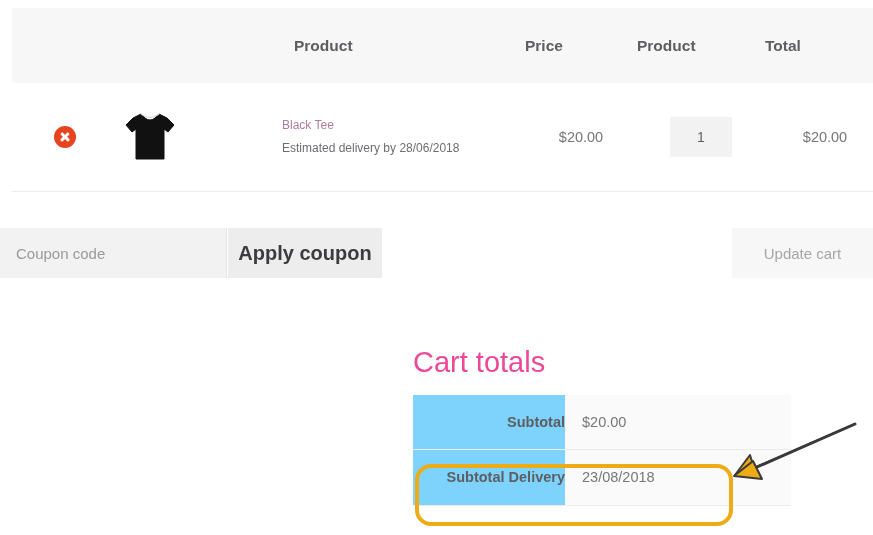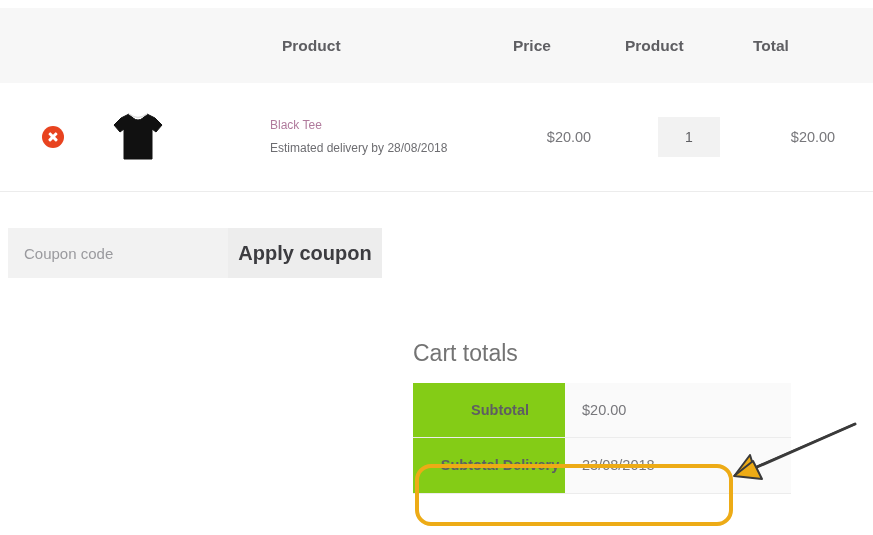--- a/index.html
+++ b/index.html
@@ -15,20 +15,21 @@
     overflow: hidden;
     position: relative;
   }
 
   
   .cart-wrap {
     position: absolute;
     left: 0;
     top: 8px;
     width: 829px;
+    padding-left: 12px;
   }
   .cart-table {
     width: 873px;
     border-collapse: collapse;
     table-layout: fixed;
   }
   .cart-table thead tr {
     background: #f7f7f7;
   }
   .cart-table th {
@@ -154,21 +155,20 @@
     height: 50px;
     background: #f2f2f2;
     border: none;
     border-right: 1px solid #e3e3e3;
     box-sizing: border-box;
     padding-left: 16px;
     font-family: "Liberation Sans", sans-serif;
     font-size: 15px;
     color: #5e5e62;
     outline: none;
-    margin-left: 8px;
   }
   .coupon-input::placeholder { color: #9a9a9e; }
   .apply-btn {
     position: absolute;
     left: 228px;
     top: 0;
     width: 154px;
     height: 50px;
     background: #ededed;
     border: none;
@@ -193,36 +193,36 @@
   }
 
   
   .totals-wrap {
     position: absolute;
     left: 413px;
     top: 340px;
     width: 378px;
   }
   .totals-title {
-    font-size: 23px;
+    font-size: 29px;
     font-weight: normal;
-    color: #737373;
-    margin: 2px 0 18px 0;
+    color: #ec4899;
+    margin: 8px 0 18px 0;
     line-height: 1;
   }
   .totals-table {
     width: 378px;
     border-collapse: collapse;
     table-layout: fixed;
   }
   .totals-table tr { border-bottom: 1px solid #ececec; }
   .totals-table th {
     width: 152px;
-    background: #84cc16;
-    text-align: center;
+    background: #7dd3fc;
+    text-align: right;
     padding: 16px 0 16px 22px;
     font-size: 14.5px;
     font-weight: bold;
     color: #5e5e62;
     box-sizing: border-box;
     vertical-align: top;
     line-height: 1.55;
   }
   .totals-table td {
     background: #fafafa;
@@ -283,35 +283,36 @@
         <td class="td-thumb">
           <span class="thumb-box">
             <svg class="tshirt-svg" width="66" height="66" viewBox="0 0 66 66">
               <path d="M24 11 L16 15 L9 22 L15 29 L19 26 L19 56 L47 56 L47 26 L51 29 L57 22 L50 15 L42 11 L38 15 Q33 19 28 15 Z" fill="#111111" stroke="#111111" stroke-width="1" stroke-linejoin="round"></path>
               <path d="M24 11 Q33 18 42 11" fill="none" stroke="#dddddd" stroke-width="1.4"></path>
             </svg>
           </span>
         </td>
         <td class="td-product">
           <a class="product-link" href="#">Black Tee</a>
-          <div class="product-meta">Estimated delivery by 28/08/2018</div>
+          <div class="product-meta">Estimated delivery by 28/06/2018</div>
         </td>
         <td class="td-price">$20.00</td>
         <td class="td-qty">
           <input class="qty-input" type="text" value="1" style="">
         </td>
         <td class="td-total">$20.00</td>
       </tr>
     </tbody>
   </table>
 </div>
 
 <div class="coupon-row">
   <input class="coupon-input" type="text" placeholder="Coupon code" style="">
   <button class="apply-btn">Apply coupon</button>
+  <button class="update-btn">Update cart</button>
 </div>
 
 <div class="totals-wrap">
   <h2 class="totals-title">Cart totals</h2>
   <table class="totals-table">
     <tbody>
       <tr>
         <th>Subtotal</th>
         <td>$20.00</td>
       </tr>

